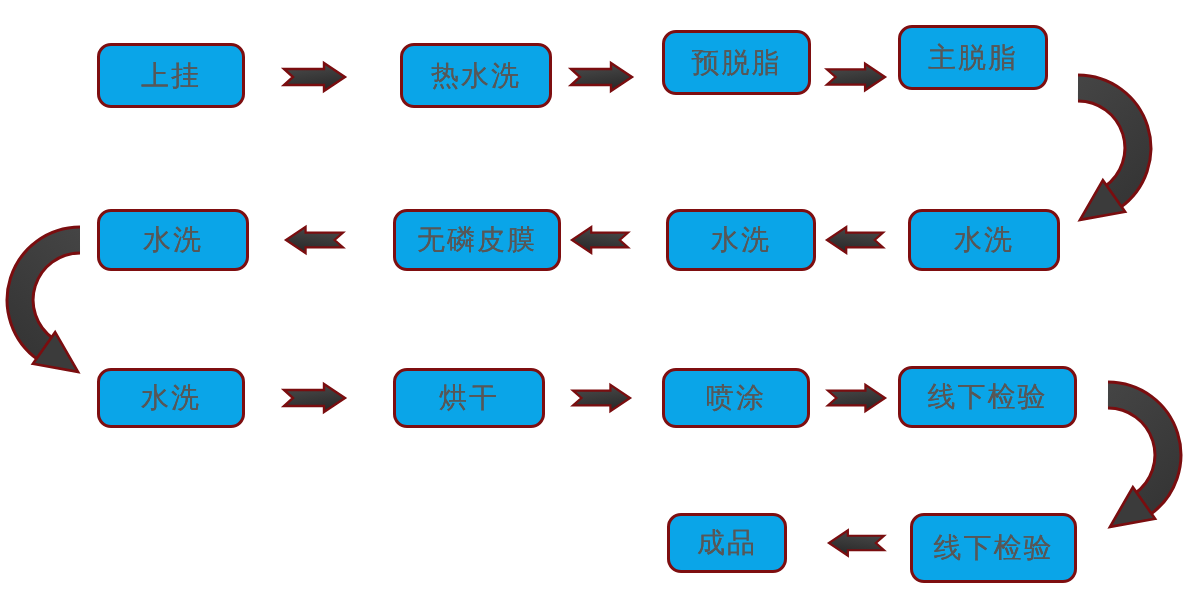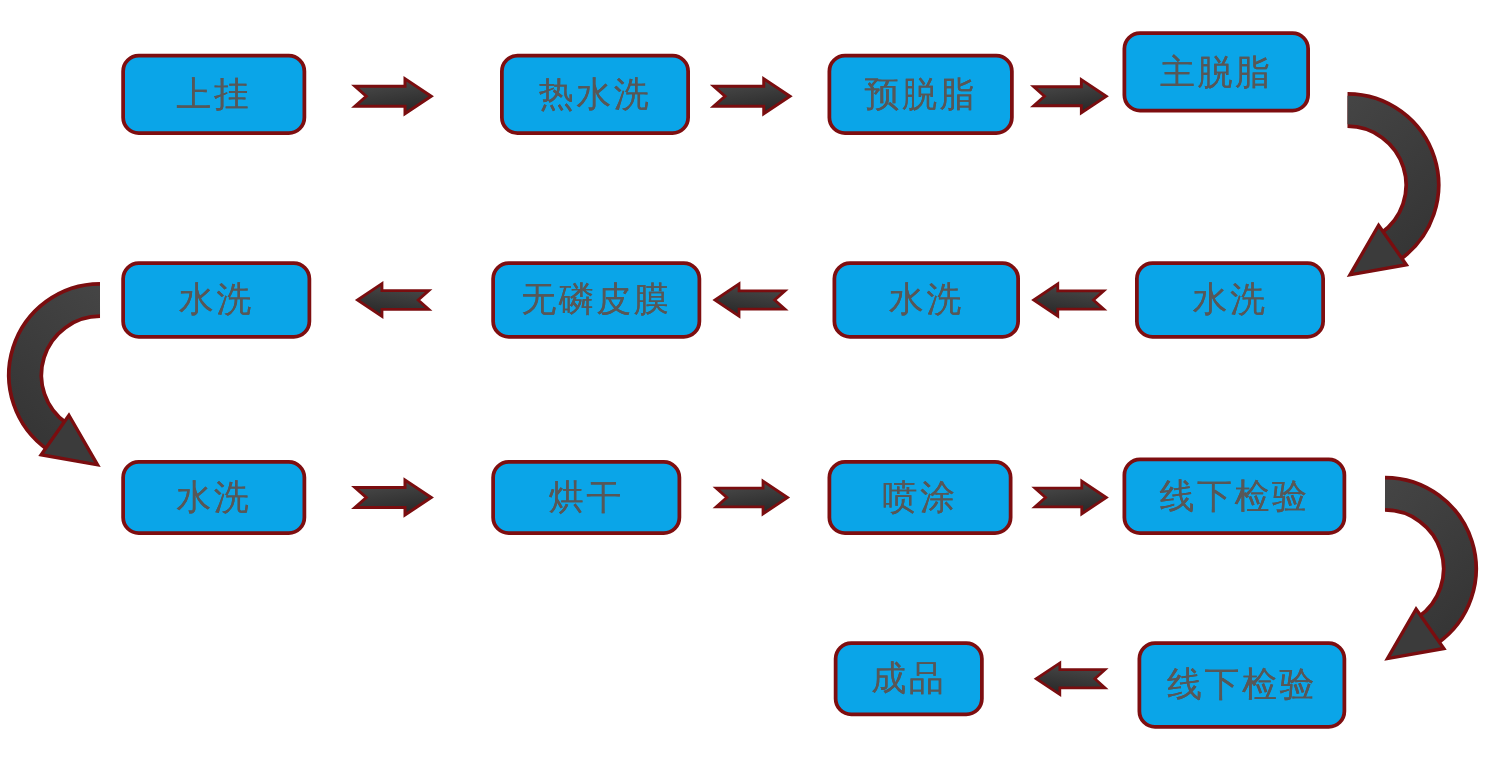--- a/index.html
+++ b/index.html
@@ -46,21 +46,21 @@
 </svg>
 
 <div id="canvas">
 
   <div class="box" style="left:97px;top:43px;width:148px;height:65px">
       <span>上挂</span>
     </div>
   <div class="box" style="left:400px;top:43px;width:152px;height:65px">
       <span>热水洗</span>
     </div>
-  <div class="box" style="left:662px;top:43px;width:149px;height:65px">
+  <div class="box" style="left:662px;top:30px;width:149px;height:65px">
       <span>预脱脂</span>
     </div>
   <div class="box" style="left:898px;top:25px;width:150px;height:65px">
       <span>主脱脂</span>
     </div>
 
   <div class="box" style="left:97px;top:209px;width:152px;height:62px">
       <span>水洗</span>
     </div>
   <div class="box" style="left:393px;top:209px;width:168px;height:62px">

